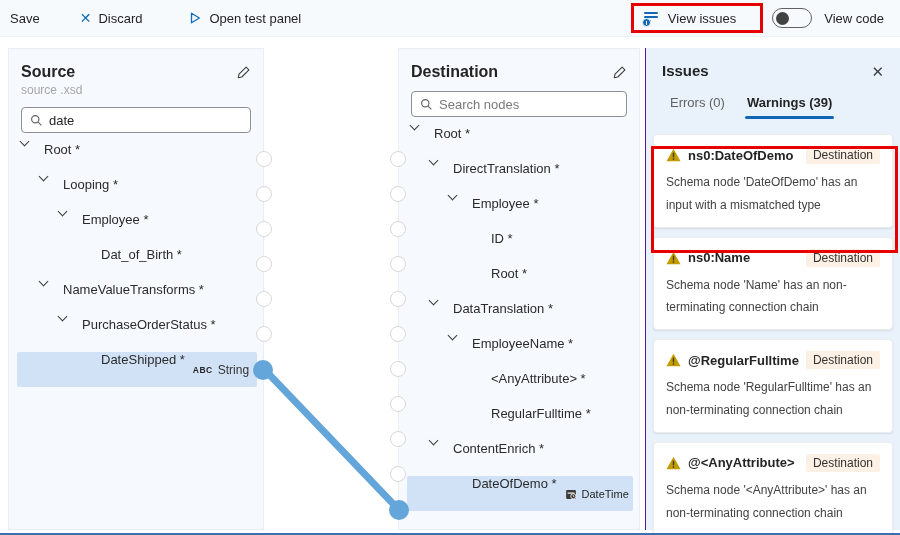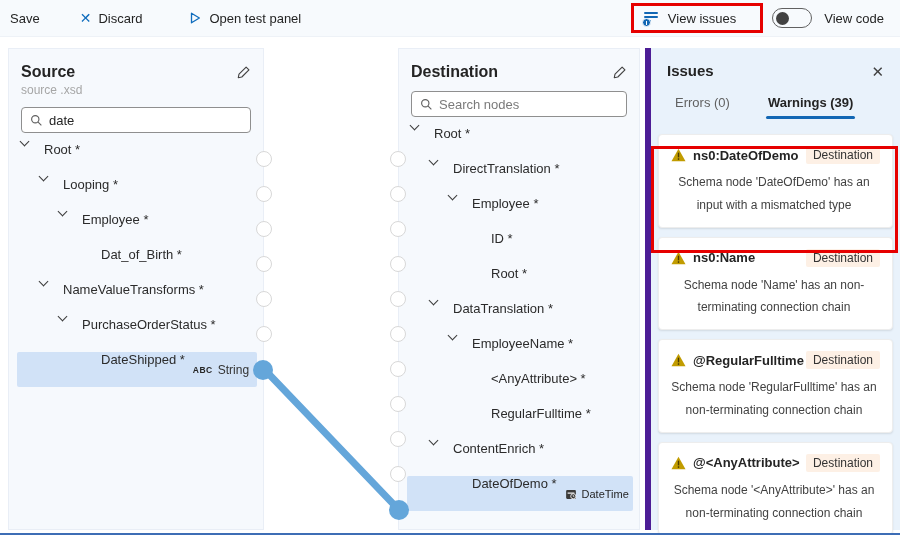--- a/index.html
+++ b/index.html
@@ -94,45 +94,45 @@
   .panel-source .port.filled { right:-10px; }
   .panel-dest .port { left:-9px; }
   .panel-dest .port.filled { left:-10px; }
 
   
   .wire { position:absolute; left:0; top:0; z-index:1; pointer-events:none; }
 
   
   .panel-issues {
     position:absolute; left:645px; top:48px; width:255px; height:482px;
-    background:#e9f2fb; border-left:6px solid #4c1d95;
+    background:#e9f2fb; border-left:1px solid #4c1d95;
   }
   .issues-head { padding:14px 14px 0 16px; display:flex; align-items:flex-start; justify-content:space-between; }
   .issues-title { font-size:15px; font-weight:bold; color:#242424; }
   .close-x { font-size:15px; color:#424242; cursor:pointer; line-height:1; padding:2px; }
-  .tabs { display:flex; gap:38px; padding:14px 11px 0 24px; }
+  .tabs { display:flex; gap:22px; padding:14px 11px 0 24px; }
   .tab { position:relative; padding-bottom:9px; cursor:pointer; font-size:13px; color:#616161; }
   .tab.active { color:#242424; font-weight:bold; }
   .tab.active::after {
     content:""; position:absolute; left:-2px; right:-2px; bottom:0; height:3px;
     background:#1267b4; border-radius:2px;
   }
   .cards { margin-top:15px; padding:0 7px; }
   .card {
     background:#fff; border:1px solid #ededed; border-radius:4px;
     box-shadow:0 1px 2px rgba(0,0,0,.10); margin-bottom:9px; padding:11px 12px 10px 12px;
     cursor:pointer;
   }
   .card-title-row { display:flex; align-items:center; }
   .card-title { font-size:13px; font-weight:bold; color:#242424; margin-left:7px; white-space:nowrap; }
   .card-badge {
     margin-left:auto; background:#fdf0e5; color:#333; font-size:12px;
     padding:2px 7px; border-radius:2px;
   }
-  .card-msg { margin-top:7px; font-size:12px; color:#424242; line-height:1.9; max-width:206px;text-align:center; }
+  .card-msg { margin-top:7px; font-size:12px; color:#424242; line-height:1.9; max-width:206px; }
   .warn-tri { flex:0 0 auto; display:block; }
 
   
   .annot { position:absolute; border:3px solid #e60000; z-index:10; pointer-events:none; }
   .annot-view-issues { left:631px; top:3px; width:132px; height:30px; }
   .annot-card { left:651px; top:146px; width:247px; height:107px; }
 
   .window-edge { position:absolute; left:0; bottom:0; width:900px; height:2px; background:#3d6db5; }
 
   svg.inline-ic { display:block; }

